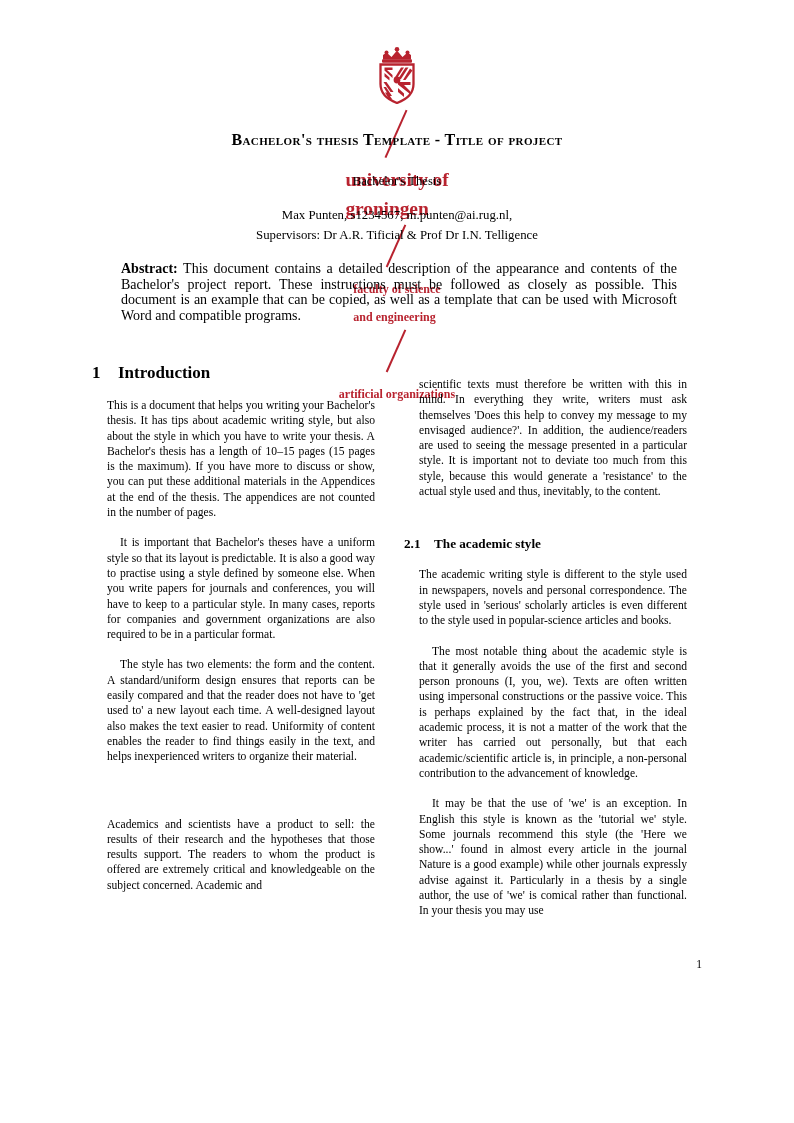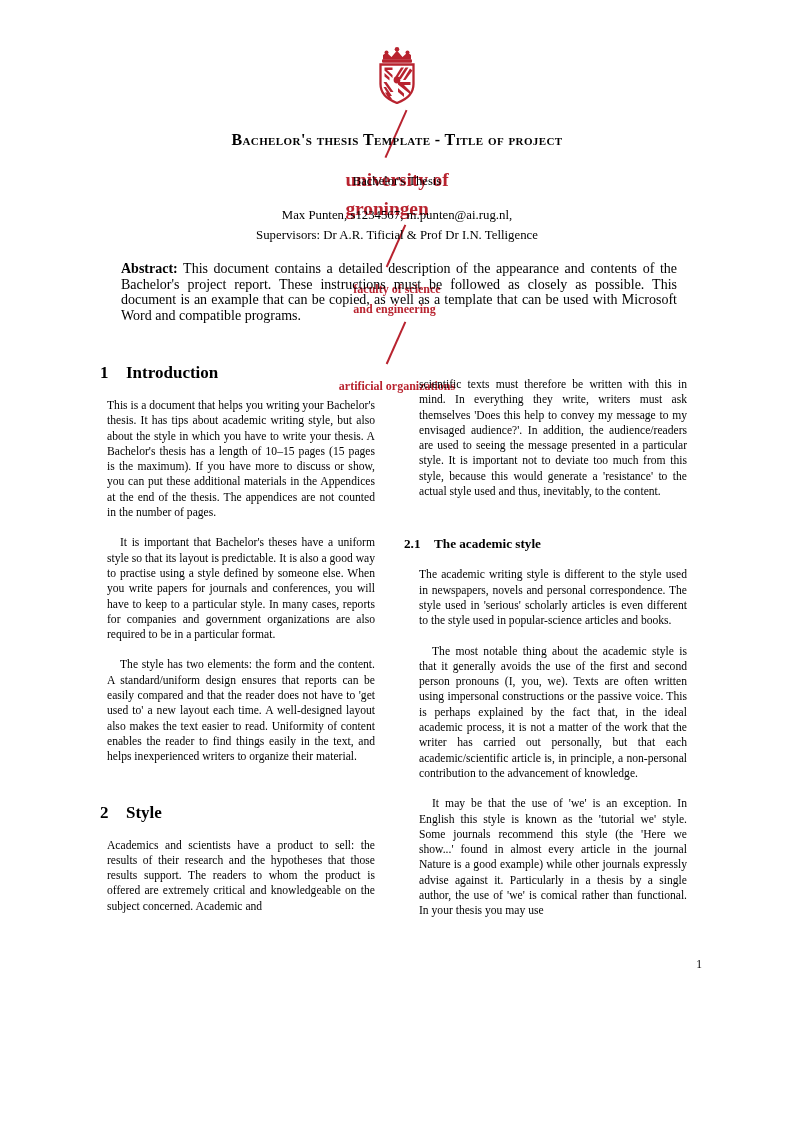--- a/index.html
+++ b/index.html
@@ -148,21 +148,21 @@
     line-height: 15.3px;
     text-align: justify;
     text-justify: inter-word;
   }
   .col-left  { left: 92px; }
   .col-right { left: 404px; }
 
   h2.sec {
     font-size: 17px;
     font-weight: bold;
-    margin: 0 0 11px 8px;
+    margin: 0 0 11px 0;
     line-height: 21px;
     text-align: left;
   }
   h2.sec .num { display: inline-block; min-width: 26px; }
 
   h3.subsec {
     font-size: 13.2px;
     font-weight: bold;
     margin: 0 0 8px 0;
     line-height: 17px;
@@ -236,21 +236,21 @@
     <div>
       <div class="logo-text-main">university of</div>
       <div class="logo-text-main">groningen</div>
     </div>
 
     <div class="spacer-a"></div>
     <div class="slash small"></div>
 
     <div>
       <div class="logo-text-sub" style="margin-top:12px">faculty of science</div>
-      <div class="logo-text-sub" style="margin-top:8px">and engineering</div>
+      <div class="logo-text-sub" style="margin-top:16px">and engineering</div>
     </div>
 
     <div class="spacer-b"></div>
     <div class="slash small"></div>
 
     <div>
       <div class="logo-text-sub" style="margin-top:12px">artificial organizations</div>
     </div>
   </div>
 
@@ -266,23 +266,20 @@
   <div class="col col-left">
     <h2 class="sec">
       <span class="num">1</span><span>Introduction</span>
     </h2>
     <p class="para">This is a document that helps you writing your Bachelor's thesis. It has tips about academic writing style, but also about the style in which you have to write your thesis. A Bachelor's thesis has a length of 10–15 pages (15 pages is the maximum). If you have more to discuss or show, you can put these additional materials in the Appendices at the end of the thesis. The appendices are not counted in the number of pages.</p>
     <p class="para">It is important that Bachelor's theses have a uniform style so that its layout is predictable. It is also a good way to practise using a style defined by someone else. When you write papers for journals and conferences, you will have to keep to a particular style. In many cases, reports for companies and government organizations are also required to be in a particular format.</p>
     <p class="para">The style has two elements: the form and the content. A standard/uniform design ensures that reports can be easily compared and that the reader does not have to 'get used to' a new layout each time. A well-designed layout also makes the text easier to read. Uniformity of content enables the reader to find things easily in the text, and helps inexperienced writers to organize their material.</p>
 
     <div class="gap-sec"></div>
 
-    <h2 class="sec">
-      <span class="num">2</span><span>Style</span>
-    </h2>
     <p class="para">Academics and scientists have a product to sell: the results of their research and the hypotheses that those results support. The readers to whom the product is offered are extremely critical and knowledgeable on the subject concerned. Academic and</p>
   </div>
 
   <div class="col col-right">
     <p class="para">scientific texts must therefore be written with this in mind. In everything they write, writers must ask themselves 'Does this help to convey my message to my envisaged audience?'. In addition, the audience/readers are used to seeing the message presented in a particular style. It is important not to deviate too much from this style, because this would generate a 'resistance' to the actual style used and thus, inevitably, to the content.</p>
 
     <div class="gap-subsec"></div>
 
     <h3 class="subsec">
       <span class="num">2.1</span><span>The academic style</span>

